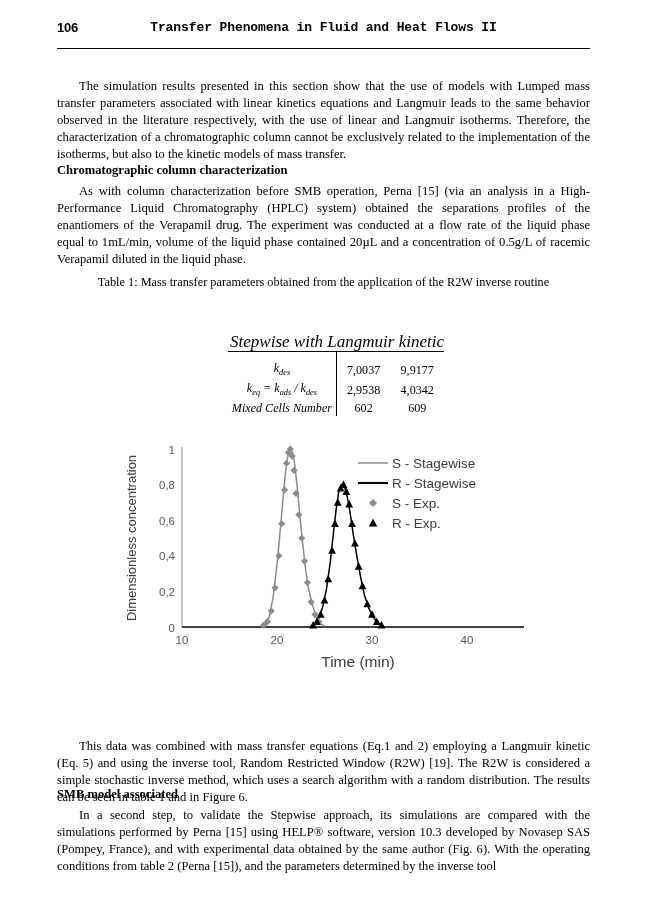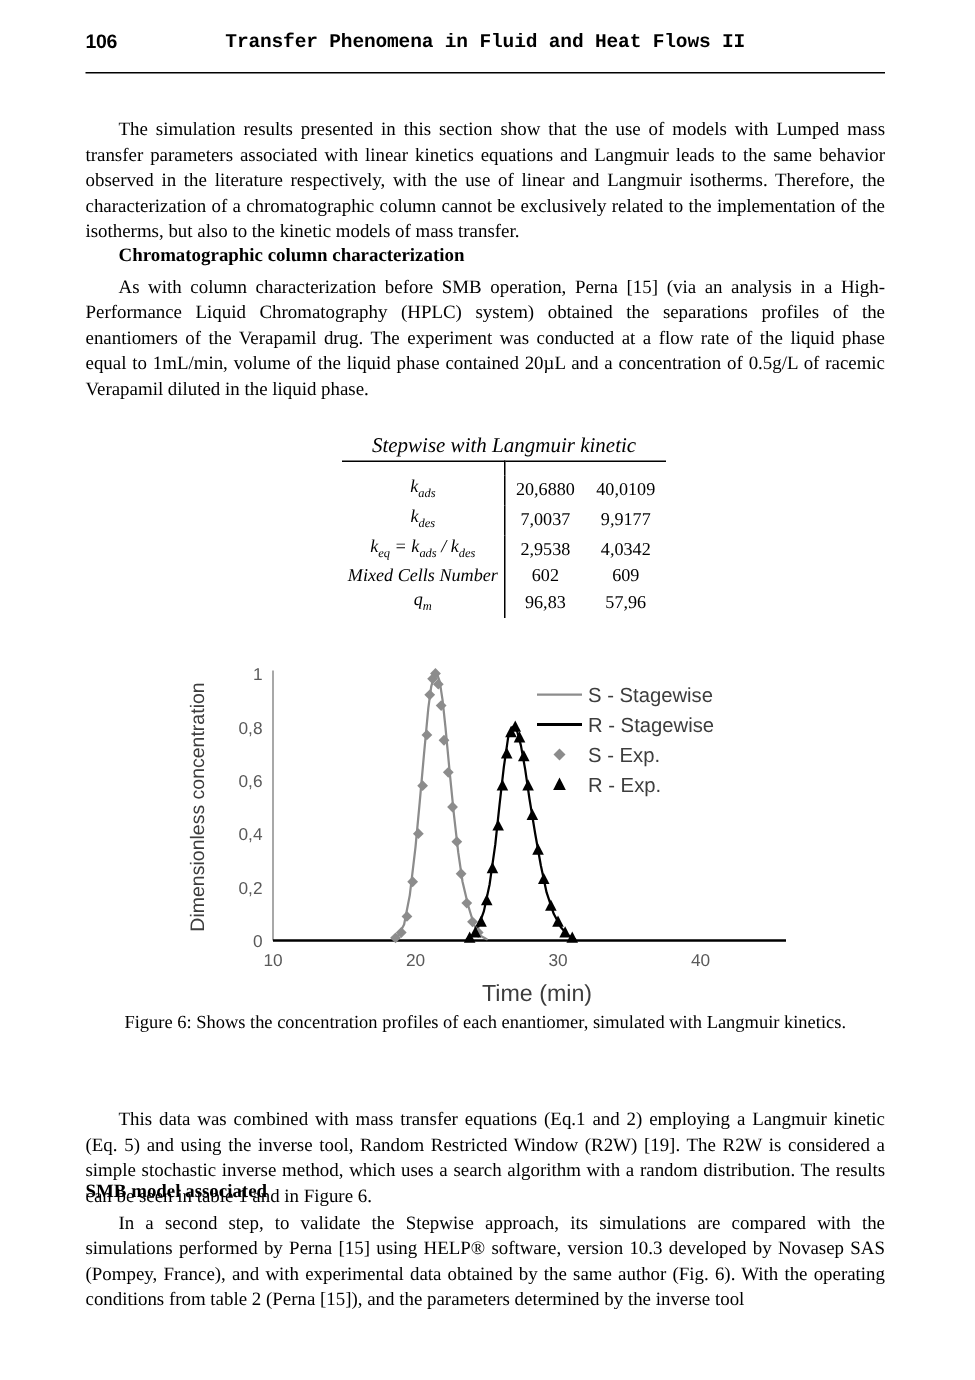--- a/index.html
+++ b/index.html
@@ -89,25 +89,26 @@
     font-size: 12.3px;
     line-height: 16px;
   }
   .tbl-wrap {
     position: absolute;
     left: 228px;
     top: 290px;
     width: 216px;
   }
   .tbl-title {
-    text-align: center;
+    text-align: right;
     font-style: italic;
-    font-size: 14px;
+    font-size: 17px;
     line-height: 15px;
     padding-bottom: 2px;
+    margin-top: 44px;
   }
   table.params {
     border-collapse: collapse;
     width: 216px;
     font-size: 12.1px;
   }
   table.params td {
     padding: 0;
     line-height: 15.4px;
     vertical-align: middle;
@@ -159,58 +160,49 @@
 <div class="page">
 
   <div class="header">
     <div class="header-title">Transfer Phenomena in Fluid and Heat Flows II</div>
     <div class="header-page-number">106</div>
   </div>
   <div class="header-rule"></div>
 
   <div class="para" style="top:78px;">The simulation results presented in this section show that the use of models with Lumped mass transfer parameters associated with linear kinetics equations and Langmuir leads to the same behavior observed in the literature respectively, with the use of linear and Langmuir isotherms. Therefore, the characterization of a chromatographic column cannot be exclusively related to the implementation of the isotherms, but also to the kinetic models of mass transfer.</div>
 
-  <div class="subhead" style="top:162px;margin-left:22px;">Chromatographic column characterization</div>
+  <div class="subhead" style="top:162px;">Chromatographic column characterization</div>
 
   <div class="para" style="top:183px;">As with column characterization before SMB operation, Perna [15] (via an analysis in a High-Performance Liquid Chromatography (HPLC) system) obtained the separations profiles of the enantiomers of the Verapamil drug. The experiment was conducted at a flow rate of the liquid phase equal to 1mL/min, volume of the liquid phase contained 20µL and a concentration of 0.5g/L of racemic Verapamil diluted in the liquid phase.</div>
 
+  <div class="table-caption" style="top:274px;">Table 1: Mass transfer parameters obtained from the application of the R2W inverse routine</div>
 
   <div class="tbl-wrap">
     <div class="tbl-title">Stepwise with Langmuir kinetic</div>
     <table class="params">
       <tbody>
         <tr class="toprule spacer">
           <td class="lbl"></td>
           <td class="v1"></td>
           <td class="v2"></td>
         </tr>
         <tr>
-          <td class="lbl"><span class="it">k</span><span class="sub">ads</span></td>
-          <td class="v1">20,6880</td>
-          <td class="v2">40,0109</td>
-        </tr>
-        <tr>
           <td class="lbl"><span class="it">k</span><span class="sub">des</span></td>
           <td class="v1">7,0037</td>
           <td class="v2">9,9177</td>
         </tr>
         <tr>
           <td class="lbl"><span class="it">k</span><span class="sub">eq</span><span class="it">&nbsp;=&nbsp;k</span><span class="sub">ads</span><span class="it">&nbsp;/&nbsp;k</span><span class="sub">des</span></td>
           <td class="v1">2,9538</td>
           <td class="v2">4,0342</td>
         </tr>
         <tr>
           <td class="lbl">Mixed Cells Number</td>
           <td class="v1">602</td>
           <td class="v2">609</td>
-        </tr>
-        <tr>
-          <td class="lbl"><span class="it">q</span><span class="sub">m</span></td>
-          <td class="v1">96,83</td>
-          <td class="v2">57,96</td>
         </tr>
       </tbody>
     </table>
   </div>
 
   <div class="figure">
     <svg id="chart-svg" width="410" height="235" viewBox="0 0 410 235">
         <text x="55" y="194.5" text-anchor="end" font-family="&quot;Liberation Sans&quot;, sans-serif" font-size="11.5" fill="#595959">0</text>
         <text x="55" y="158.9" text-anchor="end" font-family="&quot;Liberation Sans&quot;, sans-serif" font-size="11.5" fill="#595959">0,2</text>
         <text x="55" y="123.3" text-anchor="end" font-family="&quot;Liberation Sans&quot;, sans-serif" font-size="11.5" fill="#595959">0,4</text>
@@ -283,21 +275,20 @@
           <polygon points="253,62 257,66 253,70 249,66" fill="#8c8c8c"></polygon>
           <text x="272" y="71" font-family="&quot;Liberation Sans&quot;, sans-serif" font-size="13.5" fill="#3d3d3d">S - Exp.</text>
         </g>
         <g>
           <polygon points="253,81.4 257.232,89.588 248.768,89.588" fill="#000000"></polygon>
           <text x="272" y="91" font-family="&quot;Liberation Sans&quot;, sans-serif" font-size="13.5" fill="#3d3d3d">R - Exp.</text>
         </g>
       </svg>
   </div>
 
-  <div class="fig-caption" style="top:673px;">Figure 6: Shows the concentration profiles of each enantiomer, simulated with Langmuir kinetics.</div>
 
   <div class="para" style="top:718px;margin-top:20px;">This data was combined with mass transfer equations (Eq.1 and 2) employing a Langmuir kinetic (Eq. 5) and using the inverse tool, Random Restricted Window (R2W) [19]. The R2W is considered a simple stochastic inverse method, which uses a search algorithm with a random distribution. The results can be seen in table 1 and in Figure 6.</div>
 
   <div class="subhead" style="top:786px;">SMB model associated</div>
 
   <div class="para" style="top:807px;">In a second step, to validate the Stepwise approach, its simulations are compared with the simulations performed by Perna [15] using HELP® software, version 10.3 developed by Novasep SAS (Pompey, France), and with experimental data obtained by the same author (Fig. 6). With the operating conditions from table 2 (Perna [15]), and the parameters determined by the inverse tool</div>
 
 </div>
 
 </body></html>

